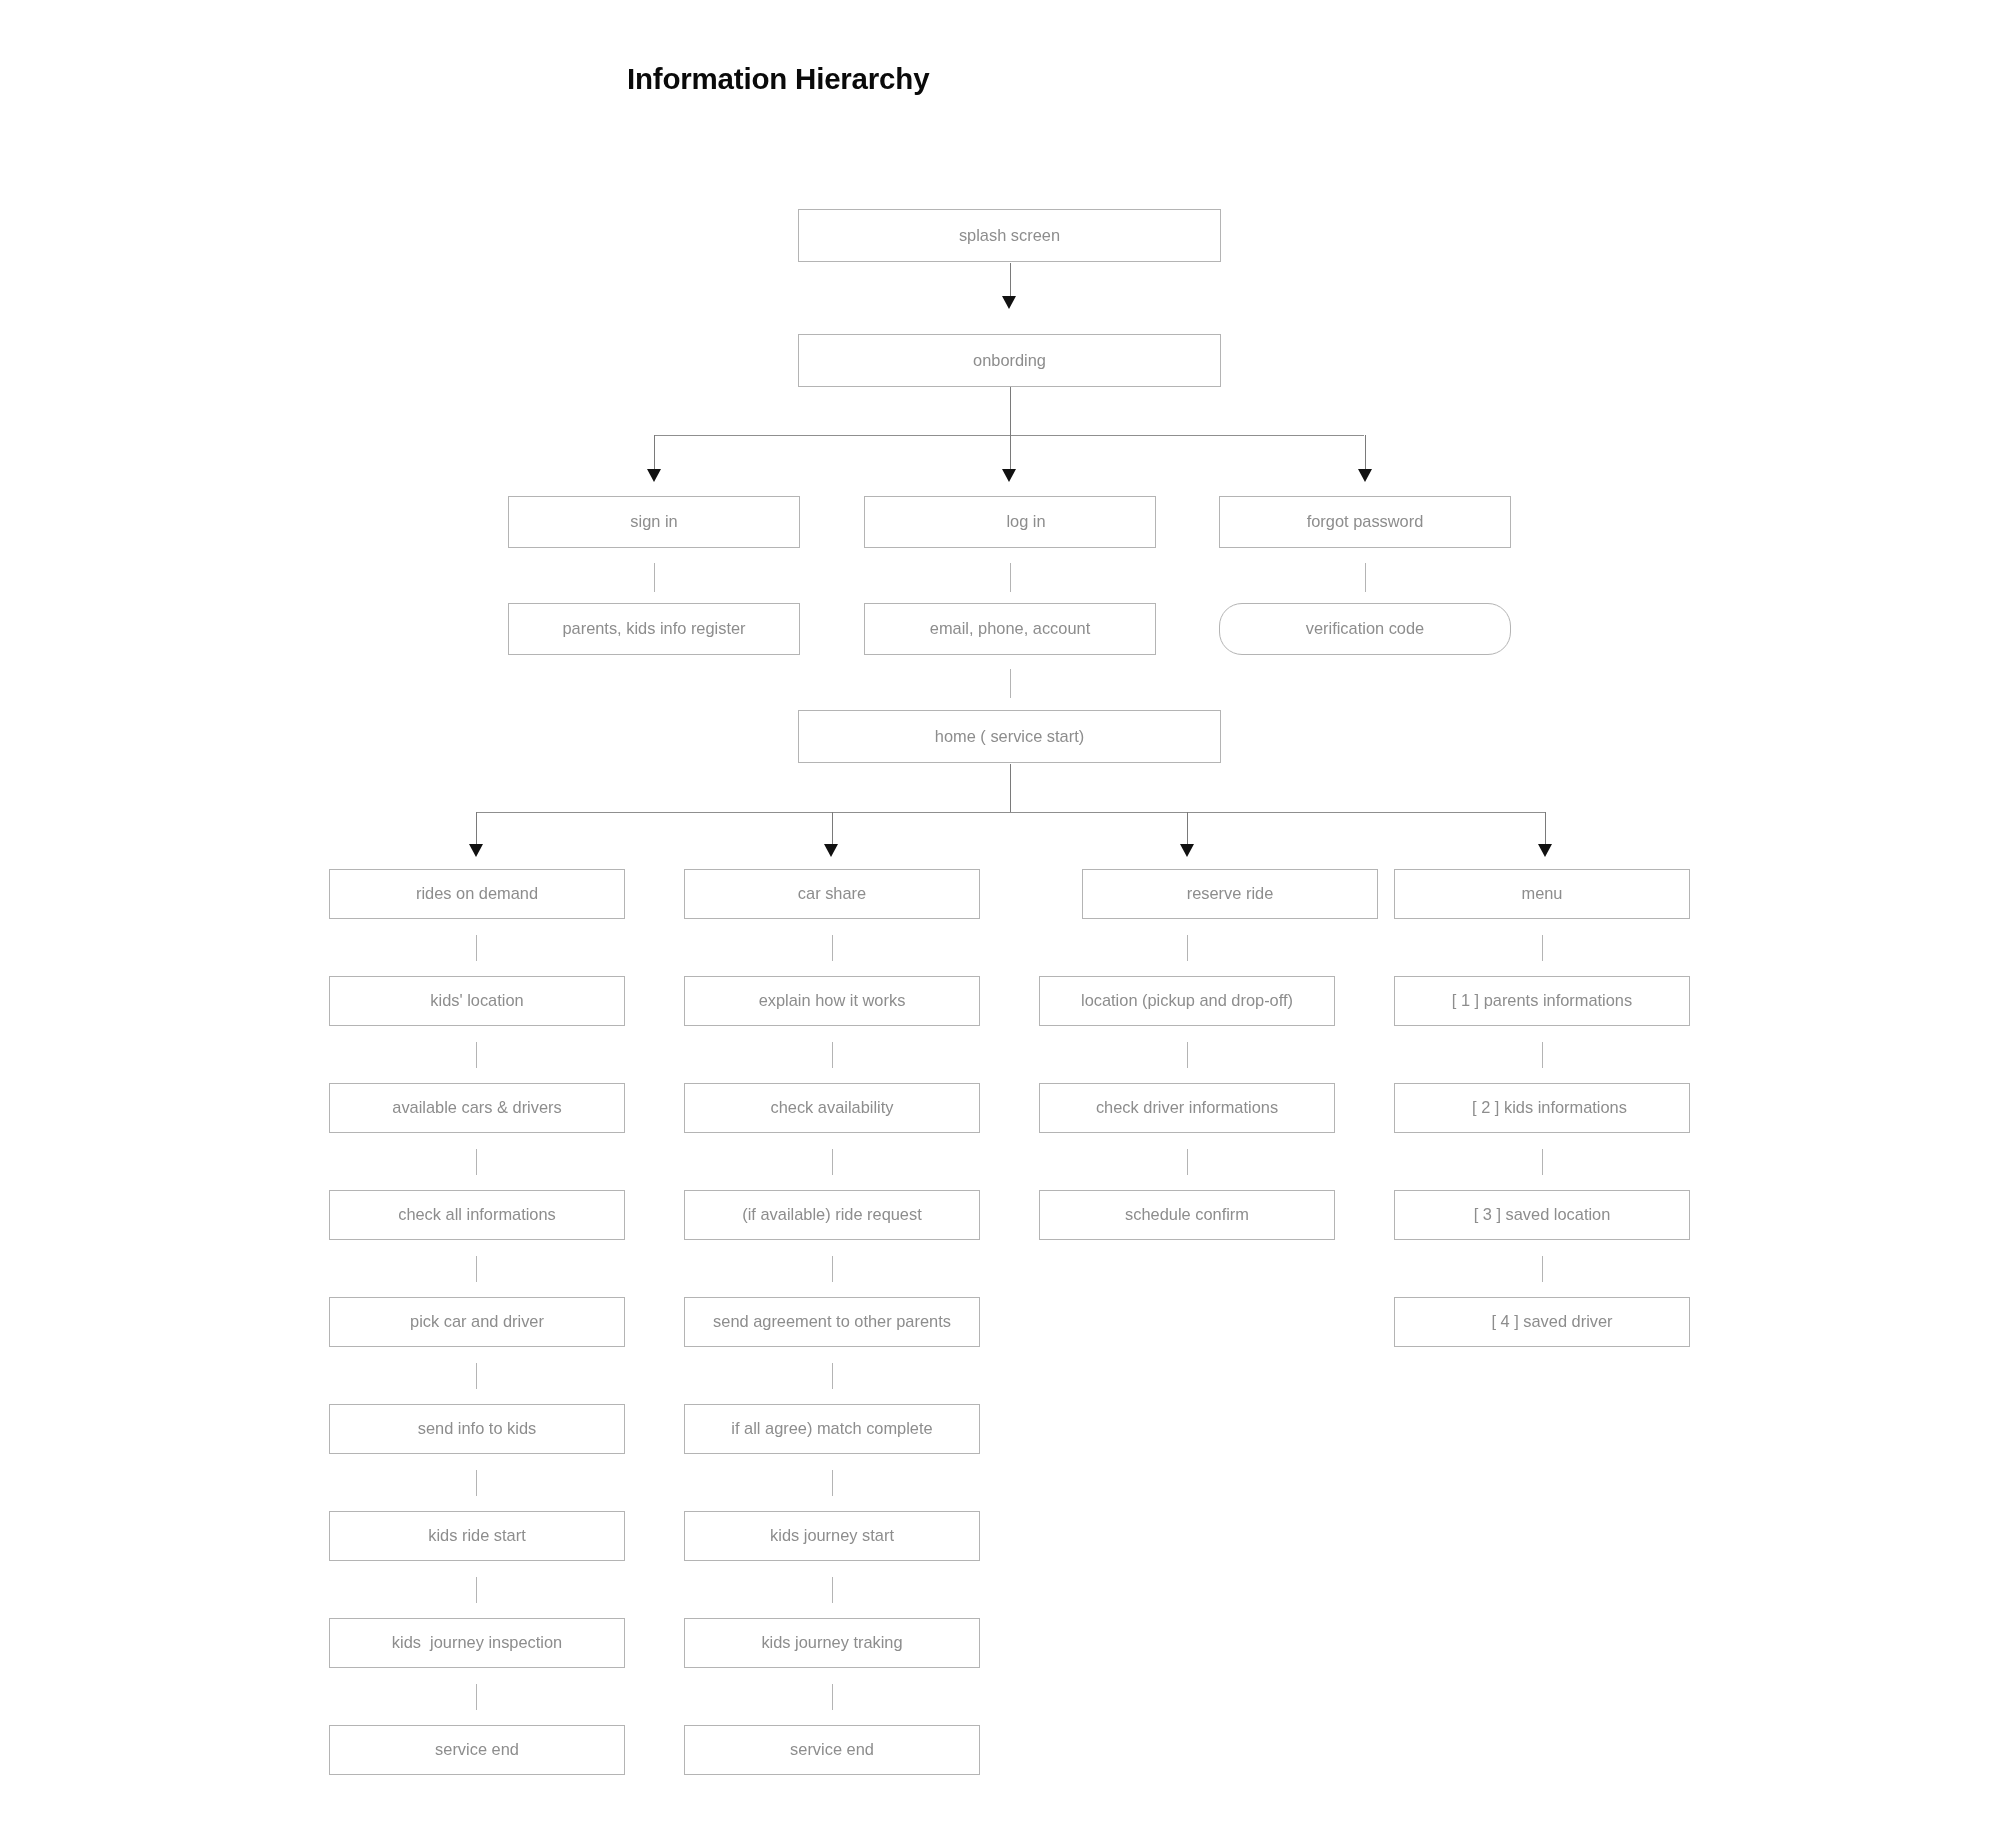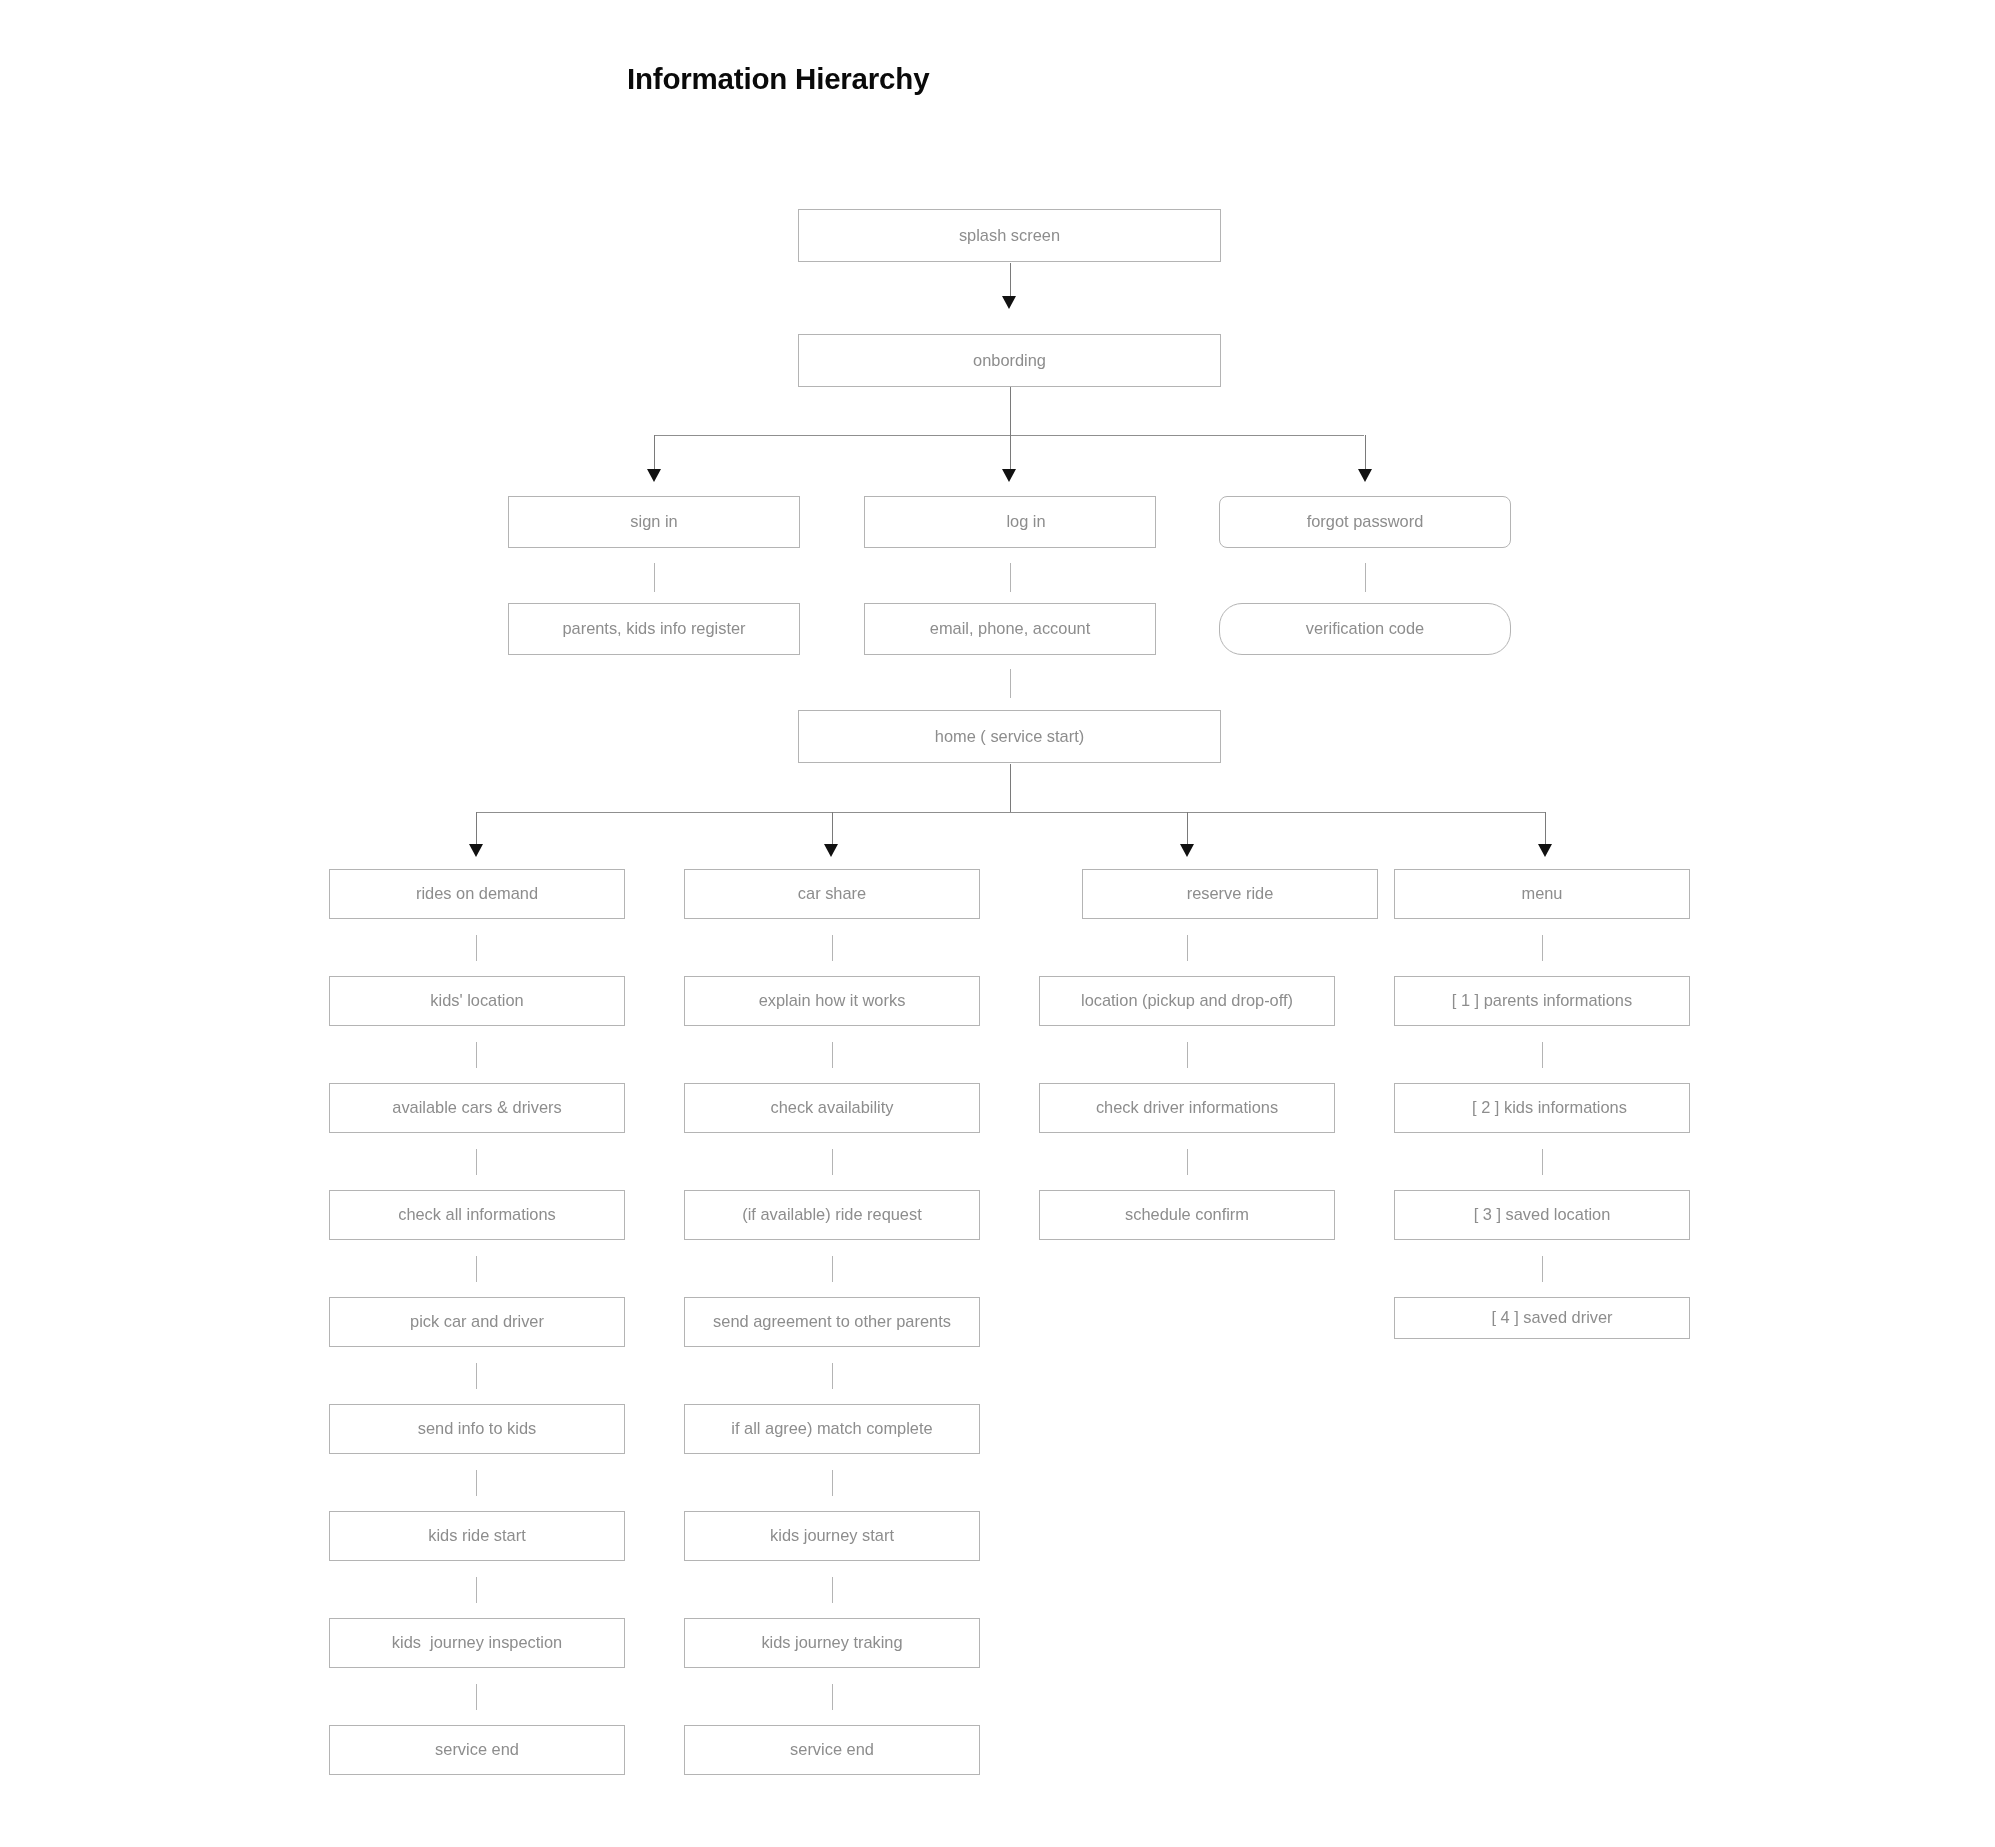--- a/index.html
+++ b/index.html
@@ -93,21 +93,21 @@
   <div class="arrowhead" style="left:647px; top:469px;"></div>
 
   <div class="conn-v dark" style="left:1010px; top:435px; height:38px;"></div>
   <div class="arrowhead" style="left:1002px; top:469px;"></div>
 
   <div class="conn-v dark" style="left:1365px; top:435px; height:38px;"></div>
   <div class="arrowhead" style="left:1358px; top:469px;"></div>
 
   <div class="node" style="left:508px; top:496px; width:292px; height:52px;">sign in</div>
   <div class="node" style="left:864px; top:496px; width:292px; height:52px;padding-left:40px;">log in</div>
-  <div class="node" style="left:1219px; top:496px; width:292px; height:52px;border-radius:8px;">forgot password</div>
+  <div class="node" style="left:1219px; top:496px; width:292px; height:52px;">forgot password</div>
 
   <div class="conn-v" style="left:654px; top:563px; height:29px;"></div>
   <div class="conn-v" style="left:1010px; top:563px; height:29px;"></div>
   <div class="conn-v" style="left:1365px; top:563px; height:29px;"></div>
 
   <div class="node" style="left:508px; top:603px; width:292px; height:52px;">parents, kids info register</div>
   <div class="node" style="left:864px; top:603px; width:292px; height:52px;">email, phone, account</div>
   <div class="node" style="left:1219px; top:603px; width:292px; height:52px;border-radius:23px;">verification code</div>
 
   <div class="conn-v" style="left:1010px; top:669px; height:29px;"></div>
@@ -197,16 +197,16 @@
 
   <div class="node" style="left:1394px; top:976px; width:296px; height:50px;">[ 1 ] parents informations</div>
   <div class="conn-v" style="left:1542px; top:1042px; height:25.5px;"></div>
 
   <div class="node" style="left:1394px; top:1083px; width:296px; height:50px;padding-left:23px;">[ 2 ] kids informations</div>
   <div class="conn-v" style="left:1542px; top:1149px; height:25.5px;"></div>
 
   <div class="node" style="left:1394px; top:1190px; width:296px; height:50px;">[ 3 ] saved location</div>
   <div class="conn-v" style="left:1542px; top:1256px; height:25.5px;"></div>
 
-  <div class="node" style="left:1394px; top:1297px; width:296px; height:42px;padding-left:28px;">[ 4 ] saved driver</div>
+  <div class="node" style="left:1394px; top:1297px; width:296px; height:50px;padding-left:28px;">[ 4 ] saved driver</div>
 
 </div>
 
 
 </body></html>

